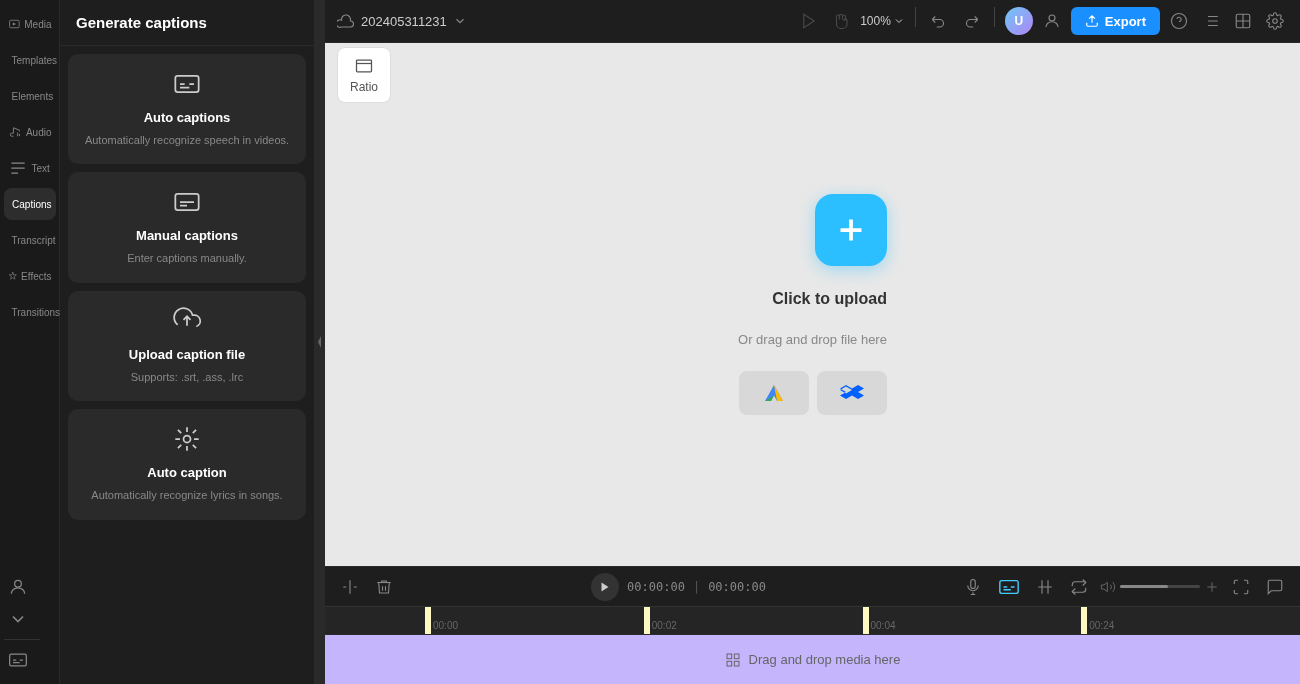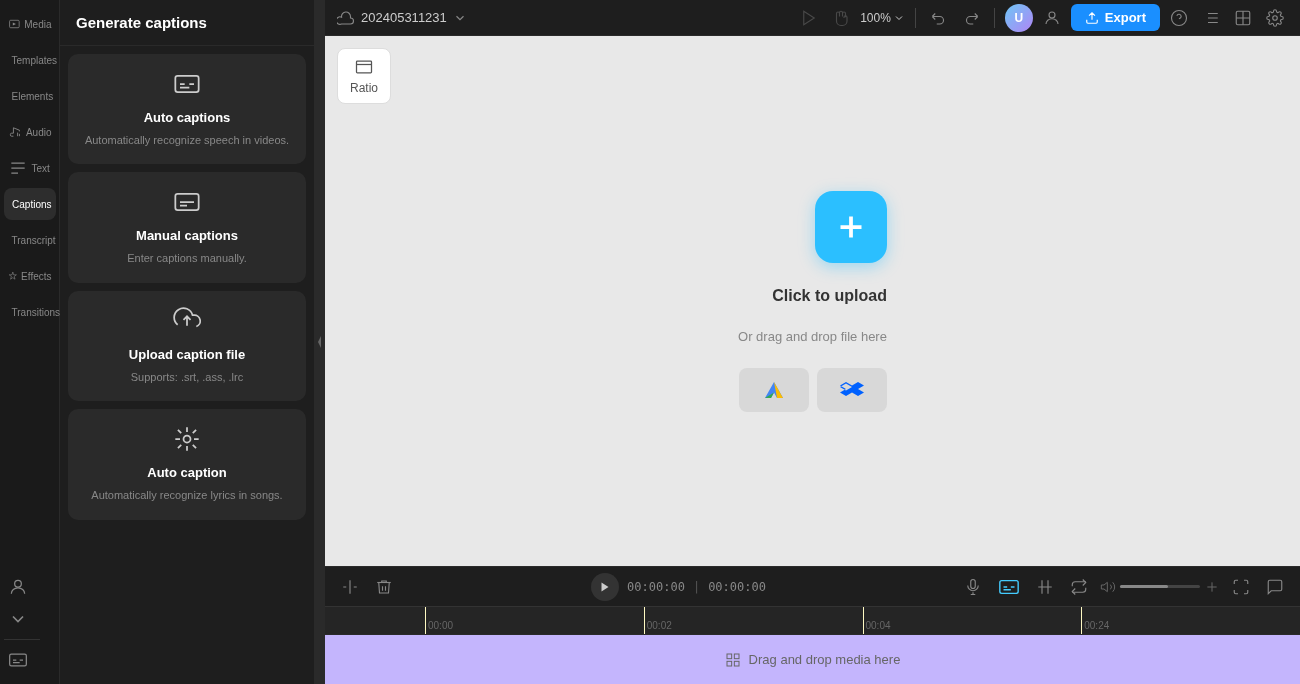--- a/index.html
+++ b/index.html
@@ -87,39 +87,38 @@
     
     .main-area {
       flex: 1;
       display: flex;
       flex-direction: column;
       background: #f0f0f0;
     }
 
     
     .top-bar {
-      height: 36px;
+      height: 43px;
       background: #1e1e1e;
       display: flex;
       align-items: center;
       padding: 8px 12px;
       gap: 8px;
       border-bottom: 1px solid #2a2a2a;
     }
     .project-name-area {
       display: flex;
       align-items: center;
       gap: 6px;
       color: #ccc;
       font-size: 13px;
     }
     .top-bar-spacer { flex: 1; }
     .top-bar-controls {
       display: flex;
-      align-items: center;
       gap: 6px;
     }
     .top-bar-btn {
       background: none;
       border: none;
       color: #888;
       cursor: pointer;
       padding: 4px;
       border-radius: 4px;
       display: flex;
@@ -193,21 +192,21 @@
       background: #d8d8d8;
       border-radius: 8px;
       display: flex; align-items: center; justify-content: center;
       cursor: pointer;
       color: #666;
     }
 
     
     .ratio-btn {
       position: absolute;
-      top: 12px;
+      top: 4px;
       left: 12px;
       background: #fff;
       border: 1px solid #ddd;
       border-radius: 8px;
       padding: 8px 12px;
       display: flex;
       flex-direction: column;
       align-items: center;
       gap: 4px;
       cursor: pointer;
@@ -280,21 +279,21 @@
       display: flex;
       gap: 0;
       color: #666;
       font-size: 10px;
       width: 100%;
     }
     .ruler-mark {
       flex: 1;
       text-align: right;
       padding-left: 2px;
-      border-left: 1px solid #fef9c3;
+      border-left: 6px solid #fef9c3;
       height: 28px;
       display: flex;
       align-items: flex-end;
       padding-bottom: 4px;
     }
     .full-drop-zone {
       height: 50px;
       background: #c4b5fd;
       display: flex;
       align-items: center;

